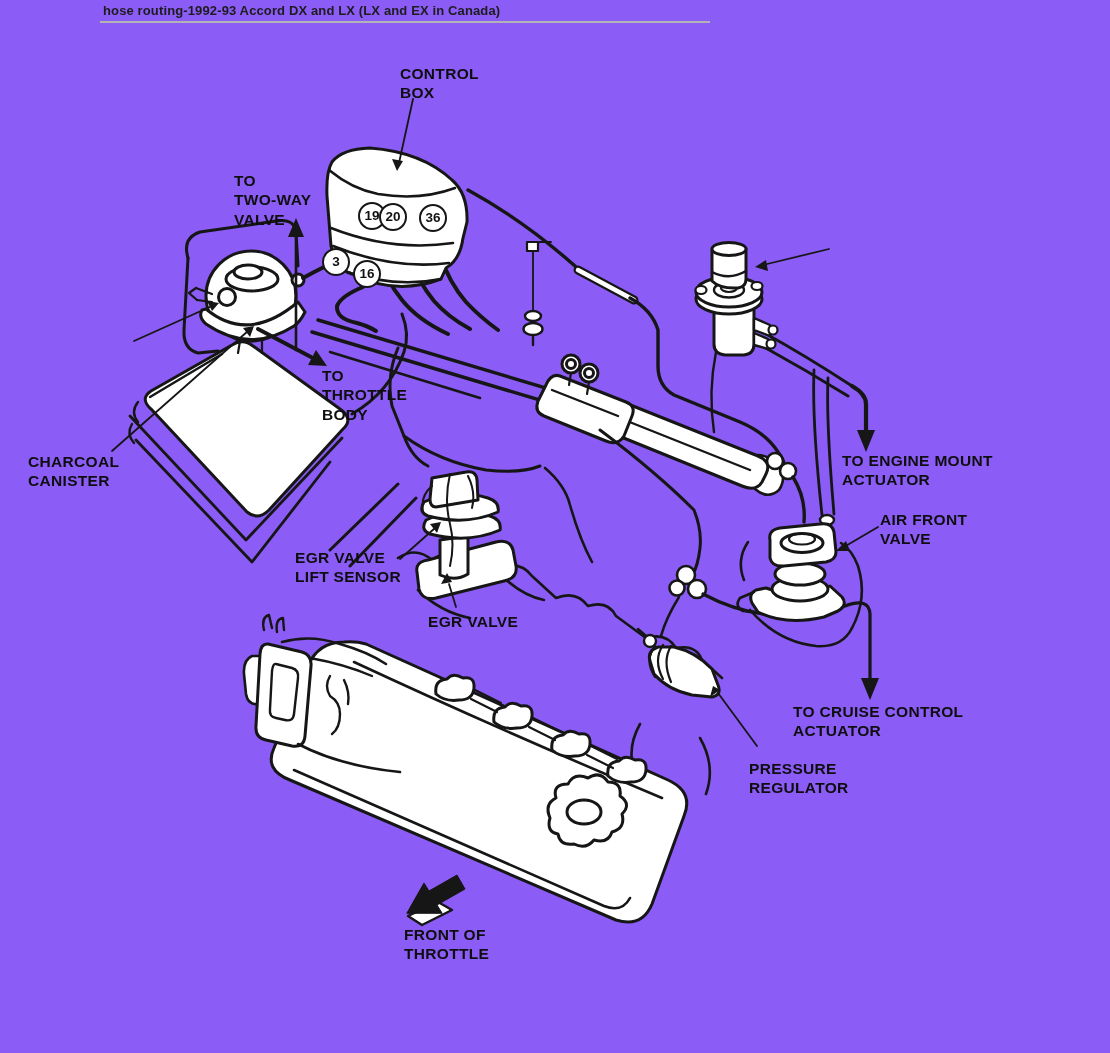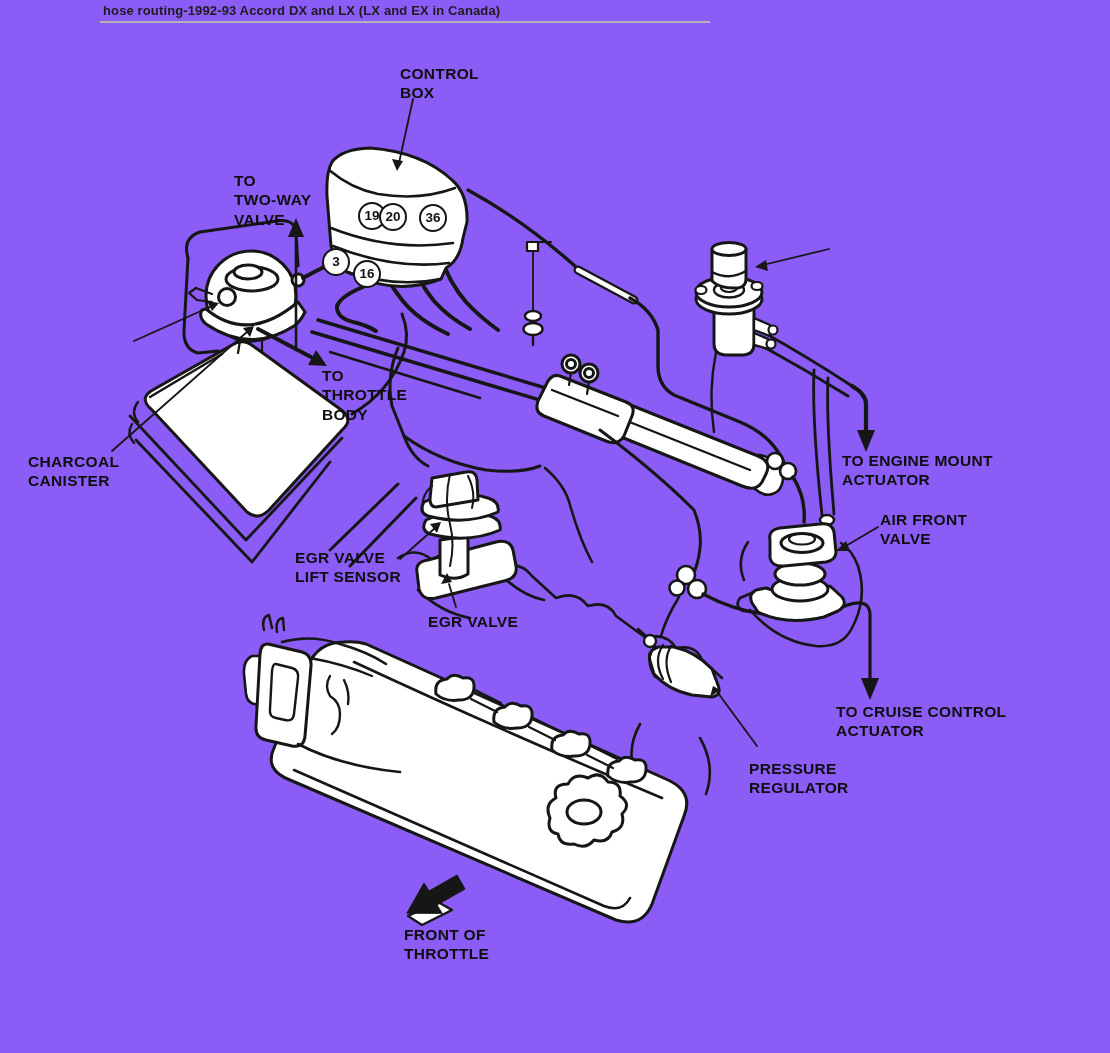--- a/index.html
+++ b/index.html
@@ -244,21 +244,21 @@
 BODY</div>
   <div class="lbl" style="left:28px;top:452px">CHARCOAL
 CANISTER</div>
   <div class="lbl" style="left:295px;top:548px">EGR VALVE
 LIFT SENSOR</div>
   <div class="lbl" style="left:428px;top:612px">EGR VALVE</div>
   <div class="lbl" style="left:842px;top:451px">TO ENGINE MOUNT
 ACTUATOR</div>
   <div class="lbl" style="left:880px;top:510px">AIR FRONT
 VALVE</div>
-  <div class="lbl" style="left:836px;top:702px">TO CRUISE CONTROL
+  <div class="lbl" style="left:793px;top:702px">TO CRUISE CONTROL
 ACTUATOR</div>
   <div class="lbl" style="left:749px;top:759px">PRESSURE
 REGULATOR</div>
   <div class="lbl" style="left:404px;top:925px">FRONT OF
 THROTTLE</div>
 
   <div class="port" style="left:358px;top:202px">19</div>
   <div class="port" style="left:379px;top:203px">20</div>
   <div class="port" style="left:419px;top:204px">36</div>
   <div class="port" style="left:322px;top:248px">3</div>

